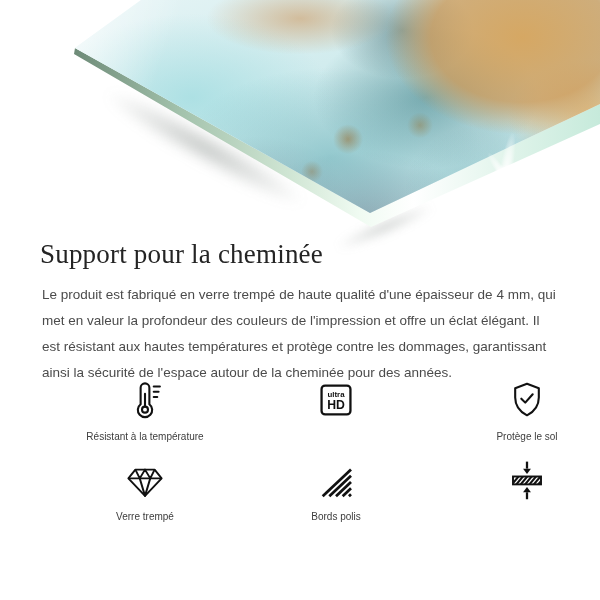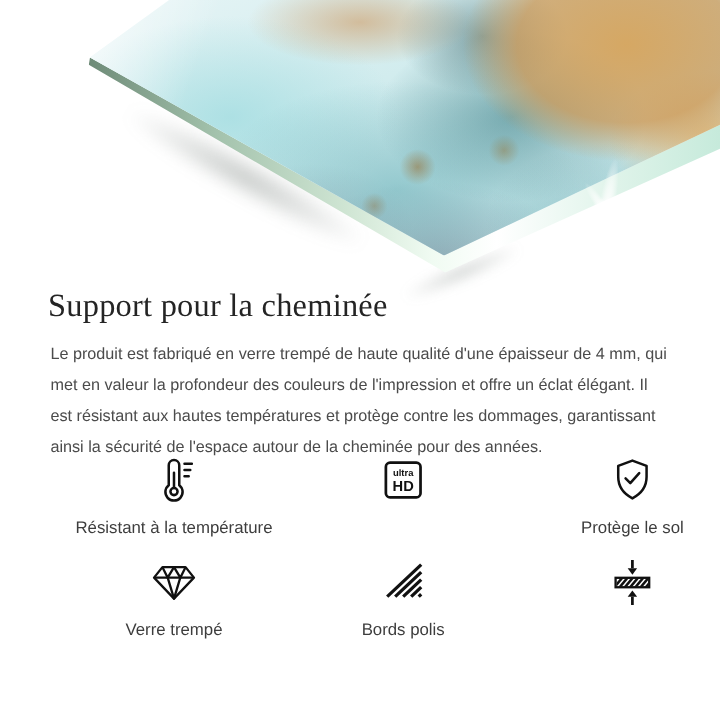--- a/index.html
+++ b/index.html
@@ -53,22 +53,22 @@
     font-family:"Liberation Serif",serif;font-weight:400;
     font-size:27px;line-height:36px;color:#242424;margin:4px 0 0;letter-spacing:.2px;
   }
   .headline span{display:block;}
   .desc{font-size:13.5px;line-height:26px;color:#4b4b4b;margin:10px 2px 0;}
   
   .features{
     margin:-8px 0 0 10px;display:grid;grid-template-columns:190px 192px 190px;row-gap:16px;
   }
   .feature{display:flex;flex-direction:column;align-items:center;}
-  .feature .icn{height:44px;display:flex;justify-content:center;}
-  .feature .lbl{margin-top:9px;font-size:14px;color:#3d3d3d;white-space:nowrap;}
+  .feature .icn{height:44px;display:flex;align-items:flex-end;justify-content:center;}
+  .feature .lbl{margin-top:9px;font-size:10px;color:#3d3d3d;white-space:nowrap;}
   .badge-ultra{font:600 9px "Liberation Sans",sans-serif;fill:#111;}
   .badge-hd{font:800 14px "Liberation Sans",sans-serif;fill:#111;}
 </style>
 </head>
 <body>
 
 <div class="hero">
   <div class="shadow-left"></div>
   <div class="shadow-corner"></div>
   <div class="glass-side"></div>

